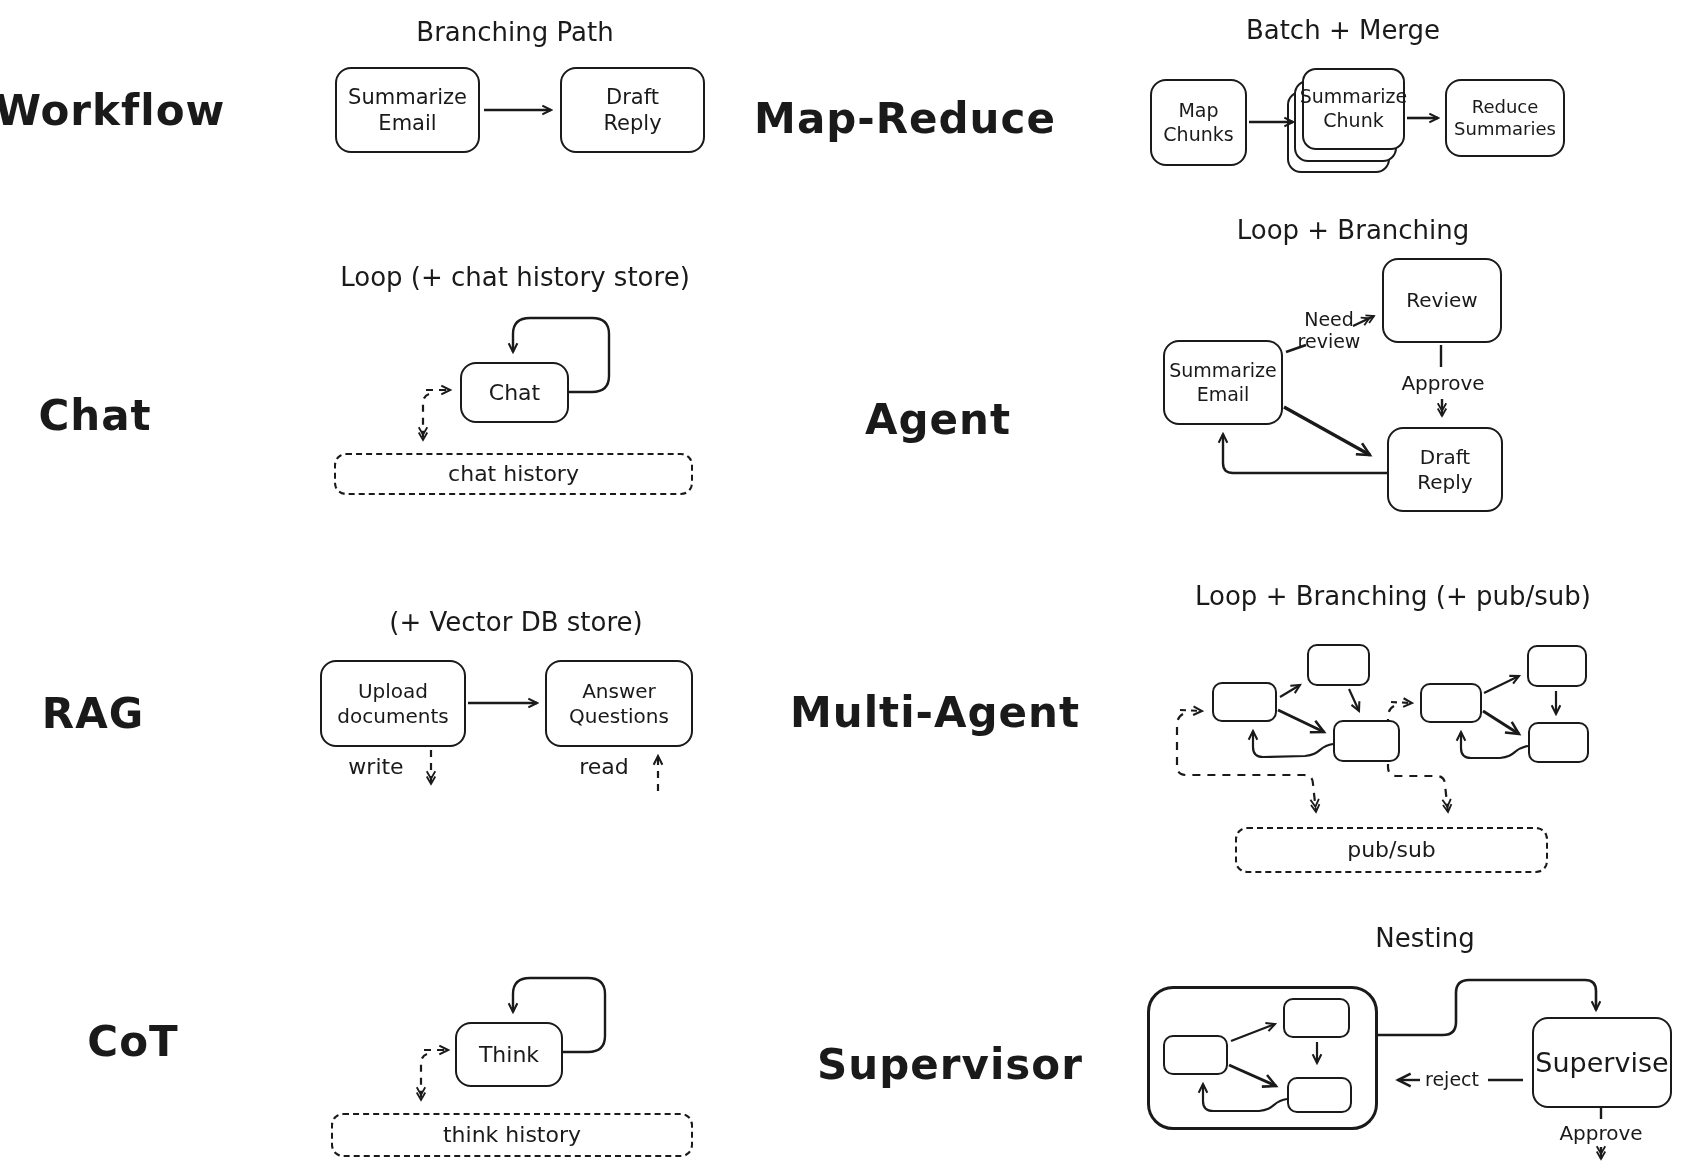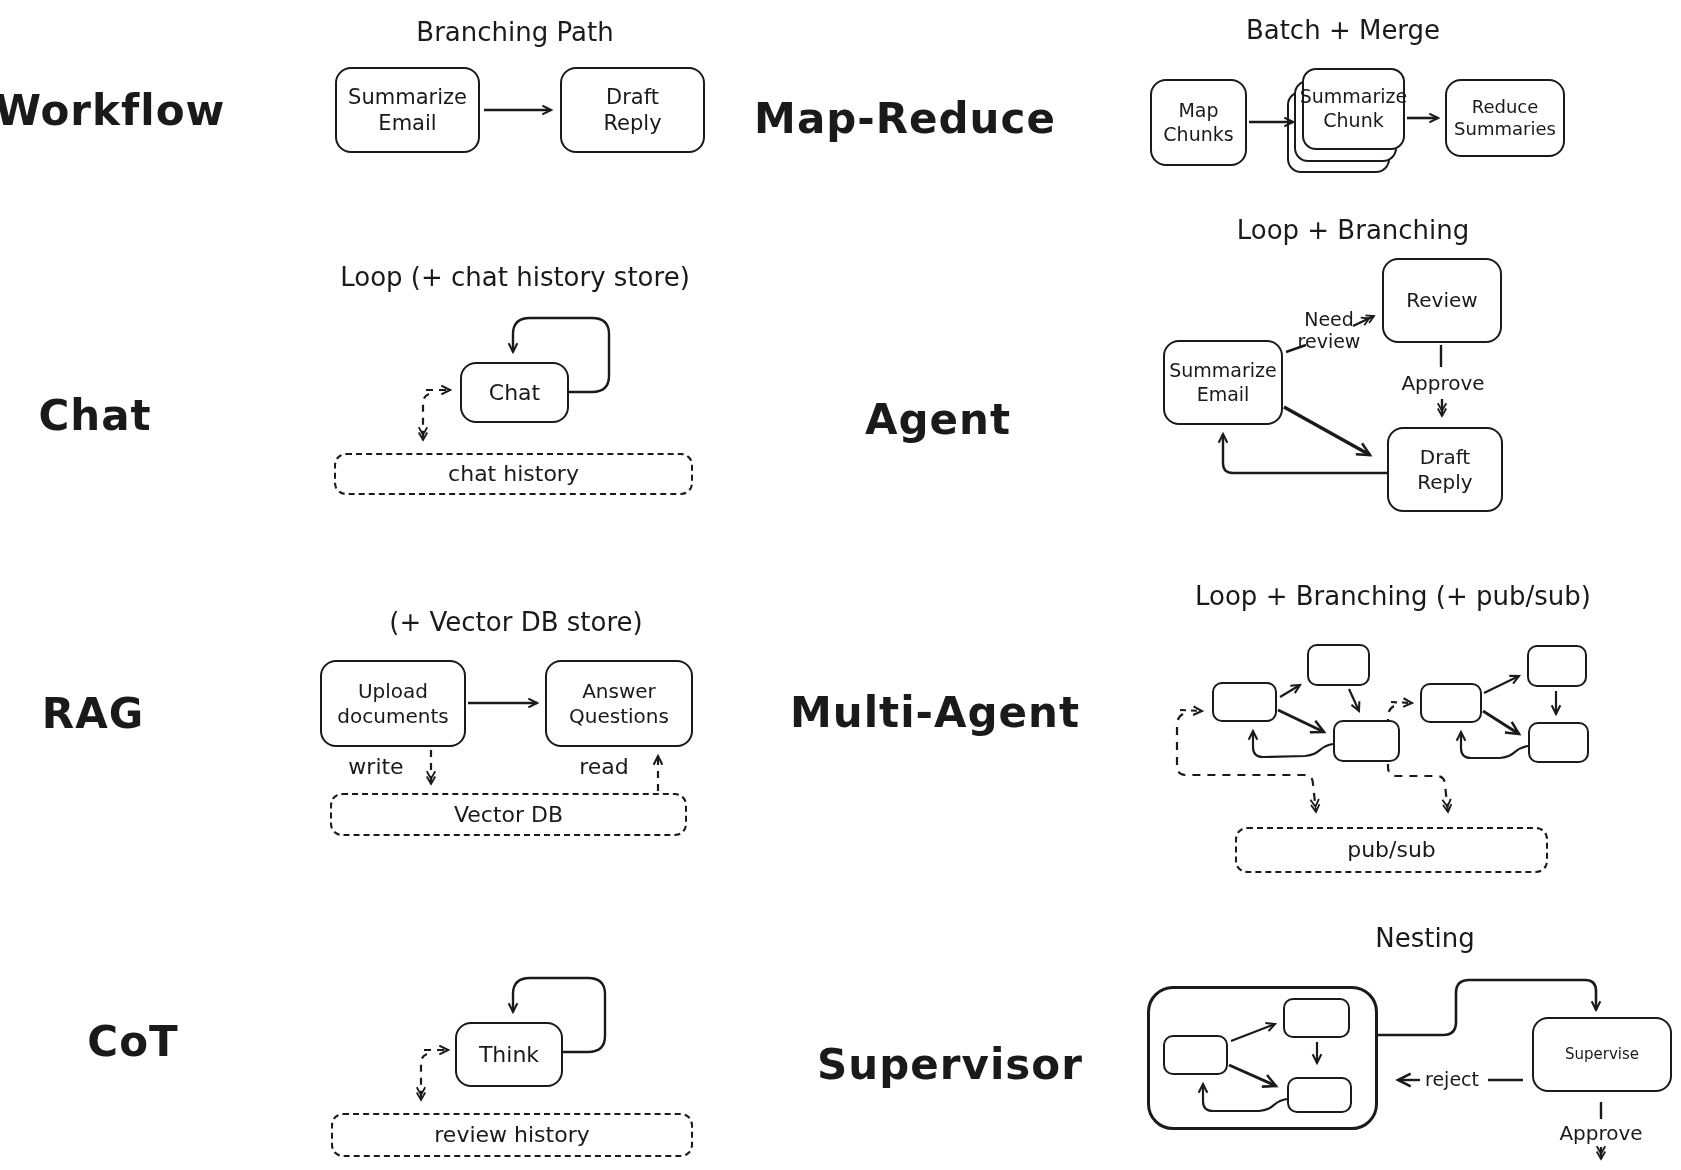--- a/index.html
+++ b/index.html
@@ -124,40 +124,39 @@
   <div class="edge-label" style="left:1329px;top:331px;font-size:19px;">Need
 review</div>
   <div class="edge-label" style="left:1443px;top:383px;">Approve</div>
 
   <div class="row-label" style="left:93px;top:713px;">RAG</div>
   <div class="diagram-title" style="left:516px;top:622px;">(+ Vector DB store)</div>
   <div class="node" style="left:320px;top:660px;width:146px;height:87px;font-size:20px;">Upload
 documents</div>
   <div class="node" style="left:545px;top:660px;width:148px;height:87px;font-size:20px;">Answer
 Questions</div>
-  <div class="node dashed" style="left:330px;top:793px;width:357px;height:43px;font-size:22px;">Vector DB</div>
   <div class="edge-label" style="left:376px;top:767px;font-size:22px;">write</div>
   <div class="edge-label" style="left:604px;top:767px;font-size:22px;">read</div>
 
   <div class="row-label" style="left:935px;top:712px;">Multi-Agent</div>
   <div class="diagram-title" style="left:1393px;top:596px;">Loop + Branching (+ pub/sub)</div>
   <div class="node small" style="left:1212px;top:682px;width:65px;height:40px;"></div>
   <div class="node small" style="left:1307px;top:644px;width:63px;height:42px;"></div>
   <div class="node small" style="left:1333px;top:720px;width:67px;height:42px;"></div>
   <div class="node small" style="left:1420px;top:683px;width:62px;height:40px;"></div>
   <div class="node small" style="left:1527px;top:645px;width:60px;height:42px;"></div>
   <div class="node small" style="left:1528px;top:722px;width:61px;height:41px;"></div>
   <div class="node dashed" style="left:1235px;top:827px;width:313px;height:46px;font-size:22px;">pub/sub</div>
 
   <div class="row-label" style="left:97px;top:1041px;margin-left:36px;">CoT</div>
   <div class="node" style="left:455px;top:1022px;width:108px;height:65px;font-size:22px;">Think</div>
-  <div class="node dashed" style="left:331px;top:1113px;width:362px;height:44px;font-size:22px;">review history</div>
+  <div class="node dashed" style="left:331px;top:1113px;width:362px;height:44px;font-size:22px;">think history</div>
 
   <div class="row-label" style="left:950px;top:1064px;">Supervisor</div>
   <div class="diagram-title" style="left:1425px;top:938px;">Nesting</div>
   <div class="node small" style="left:1163px;top:1035px;width:65px;height:40px;"></div>
   <div class="node small" style="left:1283px;top:998px;width:67px;height:40px;"></div>
   <div class="node small" style="left:1287px;top:1077px;width:65px;height:36px;"></div>
-  <div class="node" style="left:1532px;top:1017px;width:140px;height:75px;font-size:15px;">Supervise</div>
+  <div class="node" style="left:1532px;top:1017px;width:140px;height:91px;font-size:27px;">Supervise</div>
   <div class="edge-label" style="left:1452px;top:1080px;font-size:19px;">reject</div>
   <div class="edge-label" style="left:1601px;top:1133px;">Approve</div>
 
 </div>
 
 </body></html>

